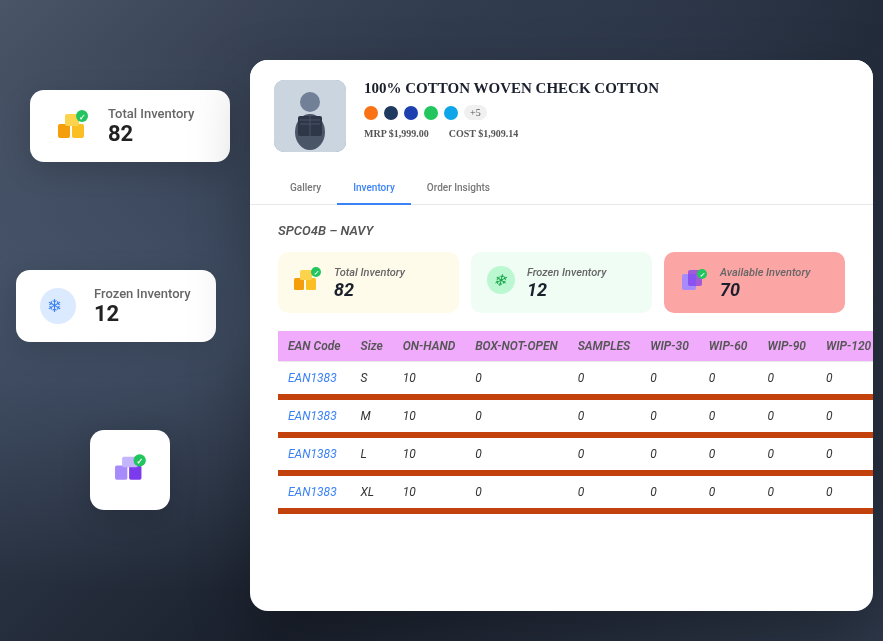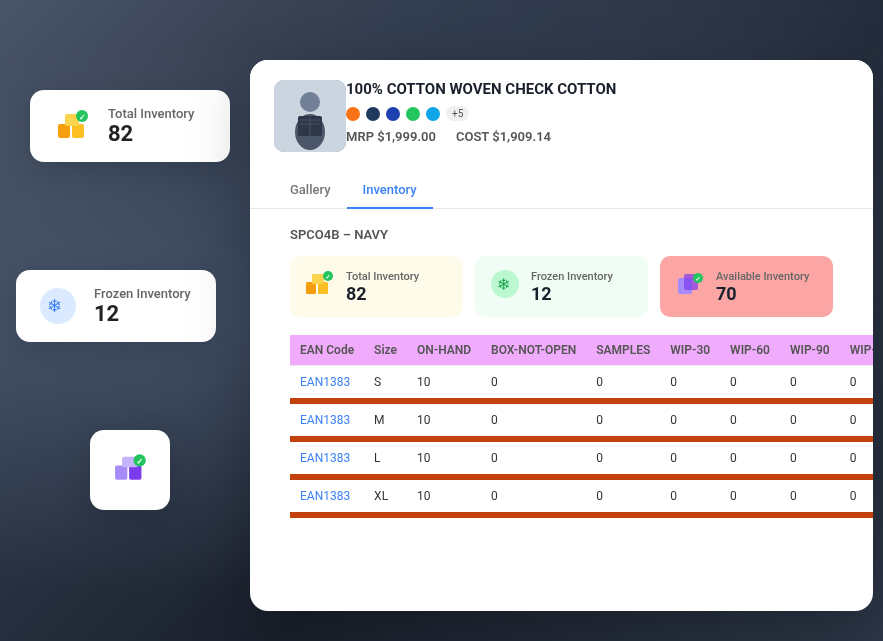--- a/index.html
+++ b/index.html
@@ -92,21 +92,23 @@
       overflow: hidden;
       display: flex;
       flex-direction: column;
     }
 
     
     .product-header {
       padding: 20px 24px;
       display: flex;
       align-items: flex-start;
+      gap: 18px;
       background: white;
+      font-family: Liberation Serif, serif;
     }
 
     .product-avatar {
       width: 72px;
       height: 72px;
       border-radius: 10px;
       background: linear-gradient(135deg, #a0aec0, #718096);
       overflow: hidden;
       flex-shrink: 0;
       display: flex;
@@ -141,59 +143,60 @@
 
     .more-badge {
       font-size: 10px;
       background: #f0f0f0;
       border-radius: 10px;
       padding: 2px 6px;
       color: #555;
     }
 
     .product-pricing {
-      font-size: 13px;
+      font-size: 10px;
       color: #555;
       display: flex;
       gap: 20px;
     }
 
     .product-pricing span {
       font-weight: 600;
     }
 
     
     .tabs {
       display: flex;
       gap: 0;
       border-bottom: 1px solid #e8e8e8;
       padding: 0 24px;
       background: white;
     }
 
     .tab {
       padding: 10px 16px;
-      font-size: 13px;
+      font-size: 10px;
       color: #777;
       cursor: pointer;
       border-bottom: 2px solid transparent;
       margin-bottom: -1px;
       font-weight: 500;
     }
 
     .tab.active {
       color: #3b82f6;
       border-bottom-color: #3b82f6;
     }
 
     
     .content {
       flex: 1;
       overflow-y: auto;
-      padding: 18px 40px;
+      padding: 18px 28px;
+      font-style: italic;
     }
 
     .section-label {
       font-size: 13px;
       font-weight: 600;
       color: #555;
       margin-bottom: 14px;
     }
 
     
@@ -336,20 +339,21 @@
       <div class="product-pricing">
         <span>MRP $1,999.00</span>
         <span>COST $1,909.14</span>
       </div>
     </div>
   </div>
 
   <div class="tabs">
     <div class="tab">Gallery</div>
     <div class="tab active">Inventory</div>
+    <div class="tab">Order Insights</div>
   </div>
 
   <div class="content">
 
     <div class="section-label">SPCO4B – NAVY</div>
 
     <div class="stats-row">
 
       <div class="stat-card yellow">
         <div class="stat-icon">

